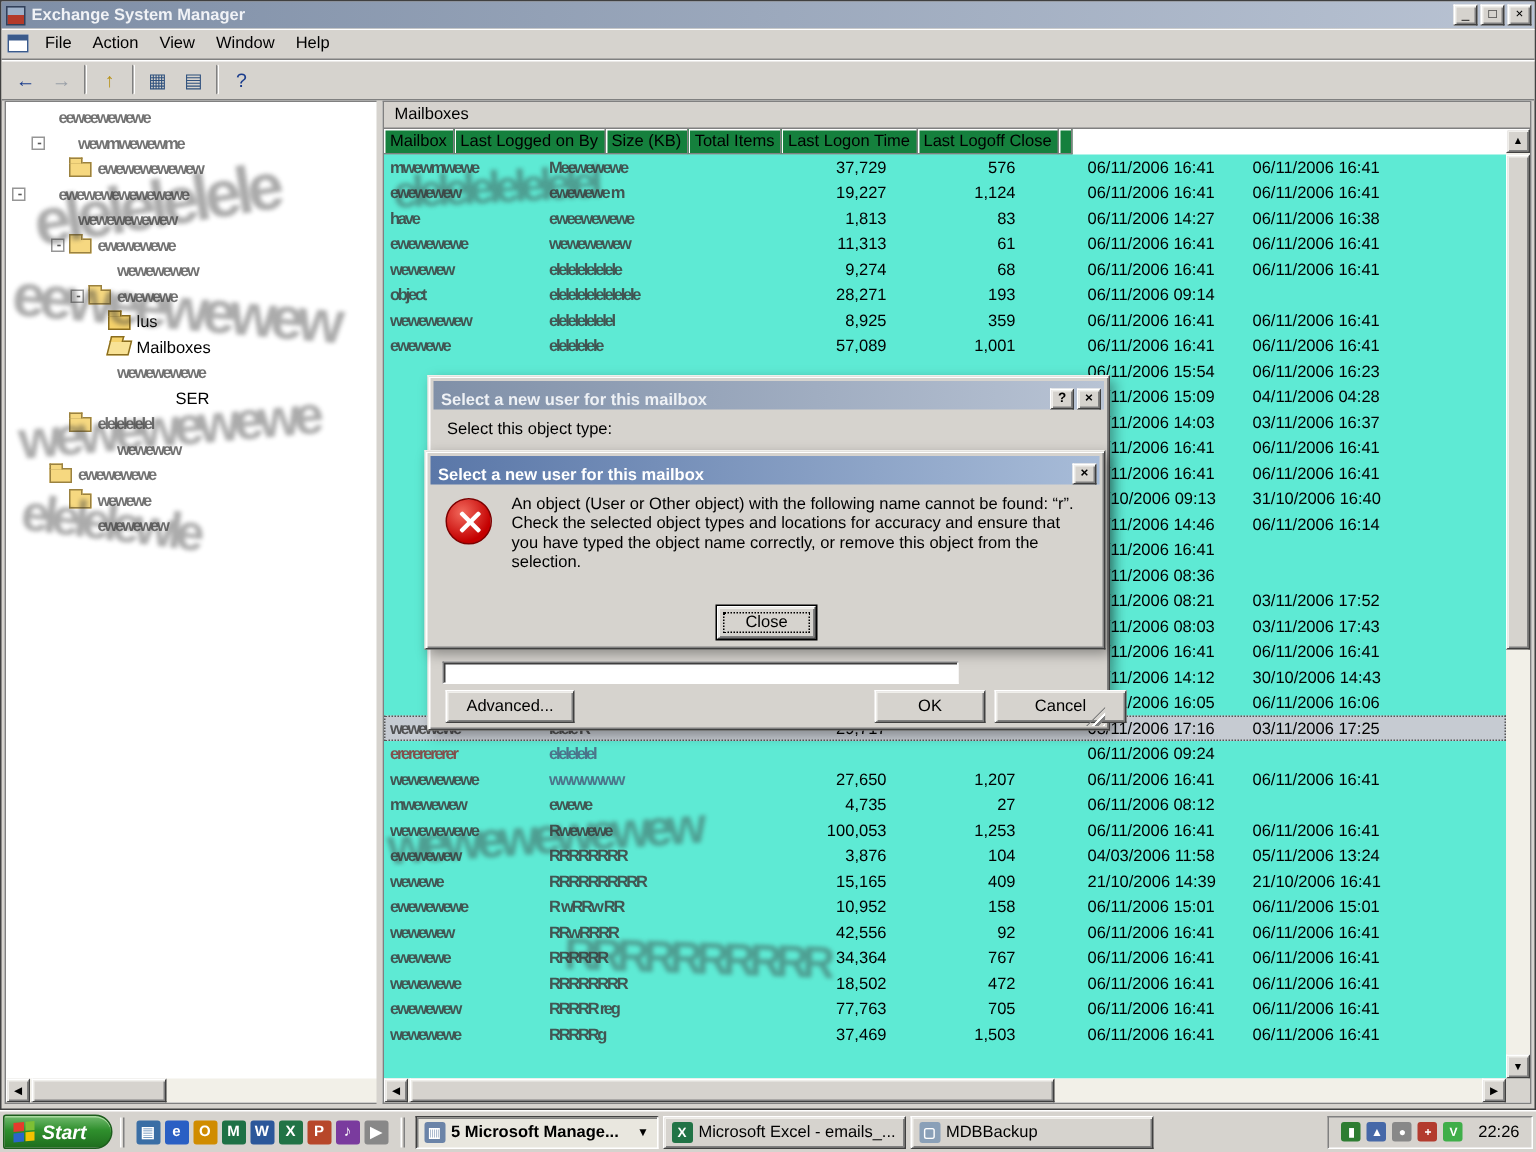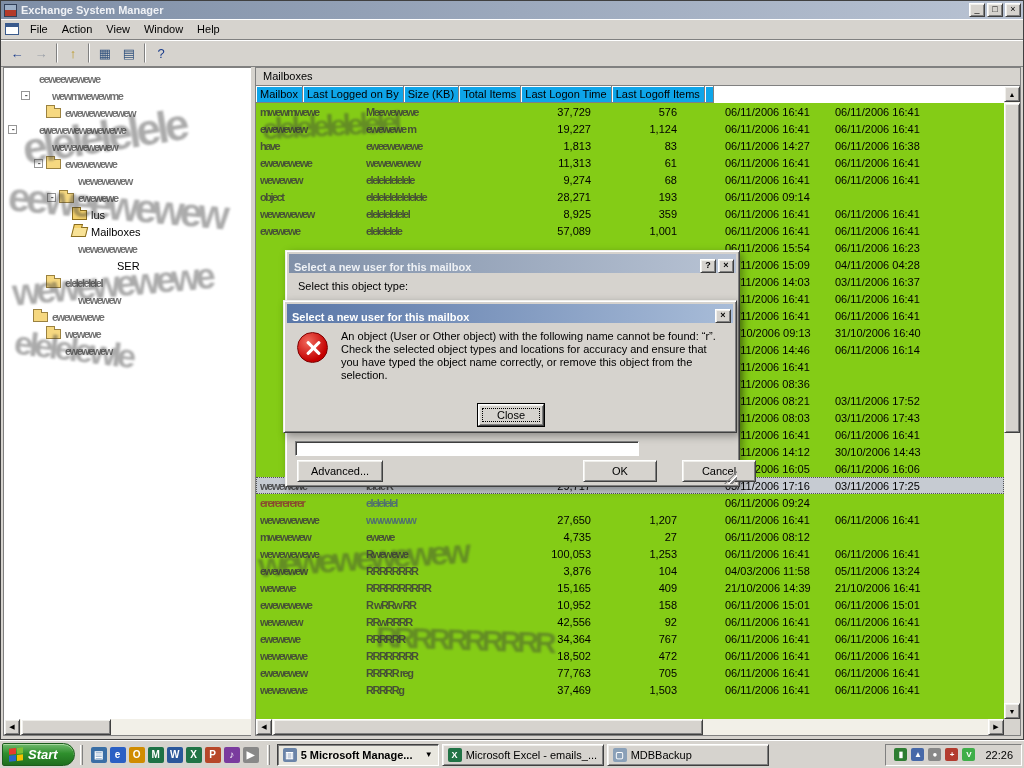--- a/index.html
+++ b/index.html
@@ -46,22 +46,22 @@
 
   
   .smudge { color:#3c3c3c; filter:blur(.5px); letter-spacing:-1.5px; font-weight:bold; opacity:.85; }
   .smudge-red { color:#8a3434; }
   .smudge-blue { color:#48617e; }
   .blob { position:absolute; font-weight:bold; color:#383838; opacity:.42; filter:blur(1.3px); letter-spacing:-4px; white-space:nowrap; pointer-events:none; z-index:5; }
 
   
   #banner { height:18px; background:#d6d3ce; border-bottom:1px solid #808080; line-height:17px; padding-left:7px; }
   #header-row { position:absolute; left:0; right:16px; top:18px; height:17px; display:flex; }
-  .hcell { height:17px; background:#0ea5e9; border-right:1px solid #808080; border-bottom:1px solid #808080; box-shadow:inset 1px 1px 0 #fff; padding:2px 4px 0; white-space:nowrap; overflow:hidden; flex:none; }
-  #rows { position:absolute; left:0; right:16px; top:35px; bottom:16px; overflow:hidden; background:#84cc16; }
+  .hcell { height:17px; background:#15803d; border-right:1px solid #808080; border-bottom:1px solid #808080; box-shadow:inset 1px 1px 0 #fff; padding:2px 4px 0; white-space:nowrap; overflow:hidden; flex:none; }
+  #rows { position:absolute; left:0; right:16px; top:35px; bottom:16px; overflow:hidden; background:#5eead4; }
   .row { height:17px; display:flex; align-items:center; white-space:nowrap; }
   .row.selected { background:#c6cbd2; outline:1px dotted #555; outline-offset:-1px; }
   .cell { flex:none; overflow:hidden; padding-top:1px; }
   .c-mailbox{width:106px;padding-left:4px}.c-user{width:164px;padding-left:4px}
   .c-size{width:97px;text-align:right;padding-right:32px}.c-items{width:100px;text-align:right;padding-right:46px}
   .c-logon{width:110px;padding-left:2px}.c-logoff{width:118px;padding-left:2px}
 
   
   .sb-track { background:#f2f0e8; position:absolute; }
   .sb-btn { position:absolute; width:16px; height:16px; display:flex; align-items:center; justify-content:center; font-size:7px; color:#000; }
@@ -78,21 +78,21 @@
   .dlg-title { height:19px; display:flex; align-items:flex-end; padding:0 2px 0 5px; color:#fff; font-weight:bold; }
   .dlg-title .t-text { flex:1; white-space:nowrap; overflow:hidden; }
   #dlg-select { left:285px; top:250px; width:455px; height:237px; z-index:50; }
   #dlg-select .dlg-title { background:linear-gradient(90deg,#8090a8,#b8c3d4); color:#eef1f5; }
   #dlg-error { left:283px; top:300px; width:454px; height:133px; z-index:60; }
   #dlg-error .dlg-title { background:linear-gradient(90deg,#5a77a8,#a8bcd8); }
   .dlg-label { position:absolute; left:12px; top:29px; }
   #obj-names-field { position:absolute; left:9px; top:190px; width:344px; height:15px; background:#fff; border:1px solid; border-color:#808080 #fff #fff #808080; box-shadow:inset 1px 1px 0 #404040; }
   #btn-advanced { position:absolute; left:11px; top:209px; width:86px; height:22px; }
   #btn-ok { position:absolute; left:297px; top:209px; width:74px; height:22px; }
-  #btn-cancel { position:absolute; left:396px; top:209px; width:74px; height:22px; }
+  #btn-cancel { position:absolute; left:377px; top:209px; width:88px; height:22px; }
   .grip { position:absolute; right:2px; bottom:2px; width:13px; height:13px; background:repeating-linear-gradient(135deg, transparent 0 2px, #fff 2px 3px, #808080 3px 5px); clip-path:polygon(100% 0,100% 100%,0 100%); }
   .err-ic { position:absolute; left:13px; top:31px; width:31px; height:31px; border-radius:50%; background:radial-gradient(circle at 35% 30%, #f26a5d, #c40000 70%); border:1px solid #7d0000; }
   .err-ic::before, .err-ic::after { content:""; position:absolute; left:14px; top:6px; width:3px; height:18px; background:#fff; border-radius:1px; }
   .err-ic::before { transform:rotate(45deg); } .err-ic::after { transform:rotate(-45deg); }
   #err-msg { position:absolute; left:57px; top:29px; width:386px; line-height:13px; }
   #btn-close { position:absolute; left:194px; top:103px; width:66px; height:22px; }
 
   
   #taskbar { position:absolute; left:0; bottom:0; width:1024px; height:28px; background:#d6d3ce; border-top:1px solid #fff; display:flex; align-items:center; }
   #start-btn { margin:0 2px; height:23px; padding:0 16px 0 6px; border-radius:2px 12px 12px 2px; background:linear-gradient(#71ba6e,#2f8f2d 45%,#1f6e1e); border:1px solid #1c5c1c; box-shadow:inset 0 1px 0 #a9d9a0; color:#fff; font-weight:bold; font-style:italic; font-size:13px; display:flex; align-items:center; gap:5px; flex:none; }
@@ -292,21 +292,21 @@
     <div id="result-pane">
       <div id="banner">Mailboxes</div>
 
       <div id="header-row">
 
       <span class="hcell">Mailbox</span>
           <span class="hcell">Last Logged on By</span>
           <span class="hcell">Size (KB)</span>
           <span class="hcell">Total Items</span>
           <span class="hcell">Last Logon Time</span>
-          <span class="hcell">Last Logoff Items</span>
+          <span class="hcell">Last Logoff Close</span>
           <span class="hcell"></span>
         </div>
 
       <div id="rows">
         <div>
 
             <div class="row">
               <span class="cell c-mailbox"><span class="smudge">mwewmwewe</span></span>
               <span class="cell c-user"><span class="smudge">Meewewewe</span></span>
               <span class="cell c-size">37,729</span>

